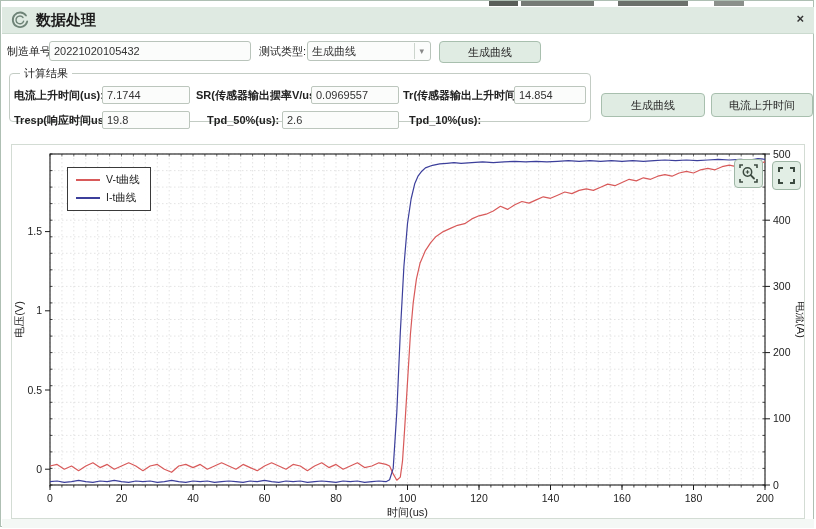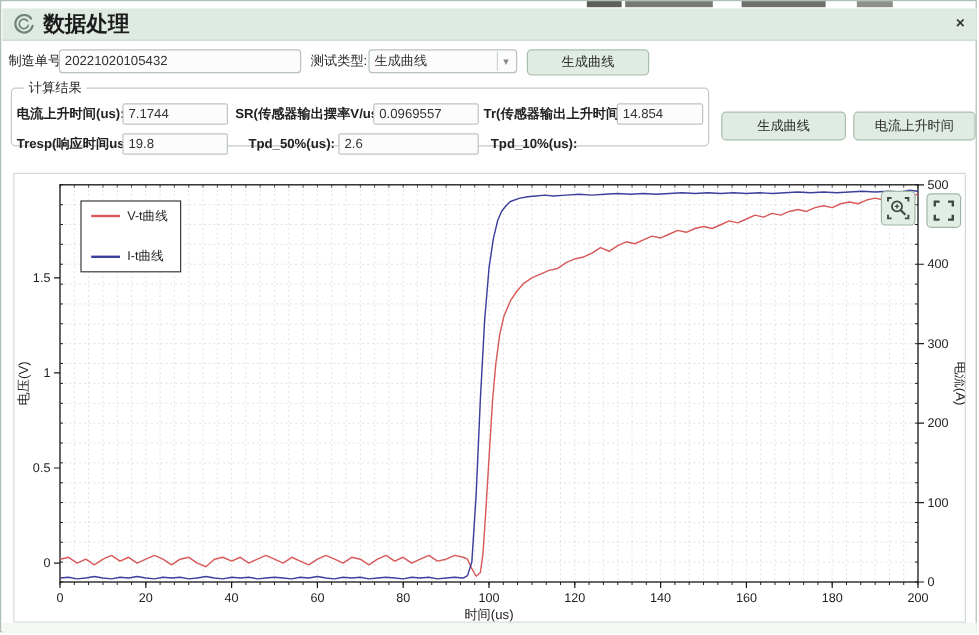--- a/index.html
+++ b/index.html
@@ -4,21 +4,21 @@
 <style>
   html,body{margin:0;padding:0;width:816px;height:529px;overflow:hidden;
     font-family:"Liberation Sans","DejaVu Sans",sans-serif;background:#fff;}
   #dialog{position:absolute;left:0;top:0;width:814px;height:527px;background:#fff;
     border:1px solid #aebfb3;box-sizing:border-box;}
   .artifact{position:absolute;top:0;height:5px;}
   
   #titlebar{position:absolute;left:1px;top:6px;width:812px;height:26px;background:#dfeae2;
     border-bottom:1px solid #cbdacf;display:flex;align-items:center;}
   #app-icon{margin-left:8px;width:20px;height:20px;flex:0 0 auto;}
-  #title-text{margin-left:6px;font-size:18px;font-weight:bold;color:#1c1c1c;}
+  #title-text{margin-left:6px;font-size:15px;font-weight:bold;color:#1c1c1c;}
   #close-btn{position:absolute;right:10px;top:4px;font-size:13px;font-weight:bold;color:#333;cursor:default;}
   
   .lbl{position:absolute;font-size:11px;color:#222;line-height:20px;white-space:nowrap;}
   .ibox{position:absolute;height:20px;box-sizing:border-box;border:1px solid #b9c4bb;border-radius:3px;
     background:#fbfcfb;font-size:11px;color:#333;padding:0 4px;line-height:18px;outline:none;
     font-family:Liberation Sans, sans-serif;}
   .select{display:flex;align-items:center;justify-content:space-between;padding-right:2px;}
   .select .arrow{color:#888;font-size:9px;border-left:1px solid #ccd5cd;padding:0 4px;line-height:16px;}
   .gbtn{position:absolute;height:22px;box-sizing:border-box;background:#e0ece3;border:1px solid #a8bfae;
     border-radius:4px;font-size:11px;color:#2a2a2a;text-align:center;line-height:20px;cursor:default;}
@@ -27,21 +27,21 @@
     border-radius:4px;box-sizing:border-box;background:#fff;}
   #group-title{position:absolute;left:10px;top:-8px;background:#fff;padding:0 4px;font-size:11px;color:#222;}
   .g-ibox{position:absolute;height:18px;box-sizing:border-box;border:1px solid #bcc6bd;border-radius:2px;
     background:#fbfcfb;font-size:11px;color:#333;padding:0 4px;line-height:16px;outline:none;
     font-family:"Liberation Sans","DejaVu Sans",sans-serif;}
   .g-lbl{position:absolute;font-size:11px;color:#222;line-height:18px;white-space:nowrap;font-weight:bold;}
   
   #chart-panel{position:absolute;left:10px;top:143px;width:794px;height:375px;background:#fff;
     border:1px solid #d3dcd4;box-sizing:border-box;}
   #legend{position:absolute;left:55px;top:22px;border:1px solid #3a3a3a;background:rgba(255,255,255,.95);
-    padding:5px 10px 5px 8px;display:flex;flex-direction:column;gap:20px;}
+    padding:5px 10px 5px 8px;display:flex;flex-direction:column;gap:4px;}
   .legend-row{display:flex;align-items:center;gap:6px;}
   .legend-line{width:24px;height:0;border-top:2px solid #000;}
   .legend-label{font-size:10.5px;color:#222;white-space:nowrap;}
   .tool-btn{position:absolute;width:27px;height:27px;background:#e2eee5;border:1px solid #9fb7a6;
     border-radius:4px;display:flex;align-items:center;justify-content:center;cursor:default;}
   #bottom-strip{position:absolute;left:1px;top:518px;width:812px;height:9px;background:#f4f8f5;}
 </style>
 </head>
 <body>
 

